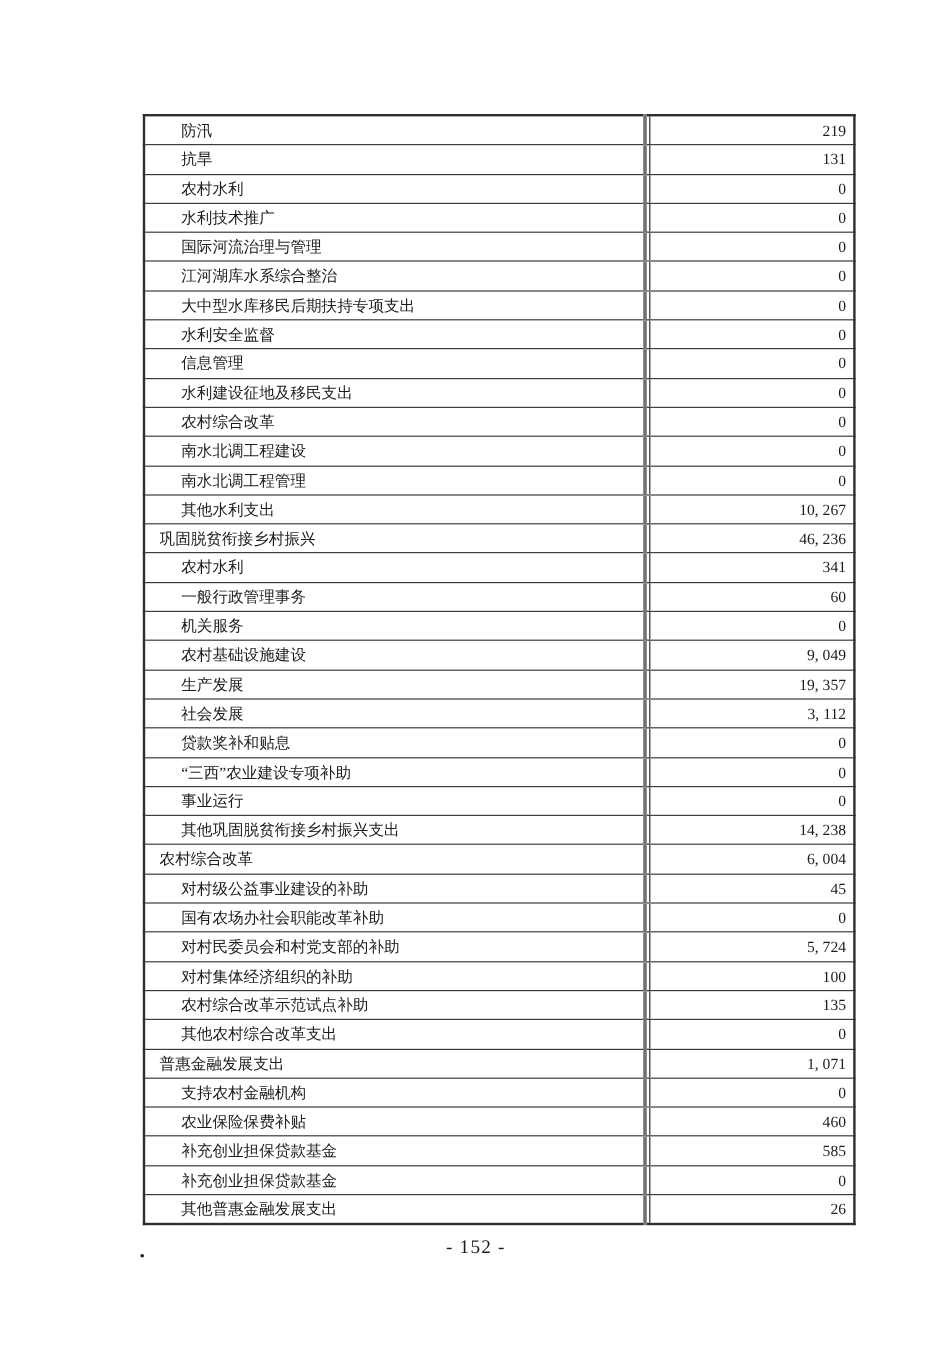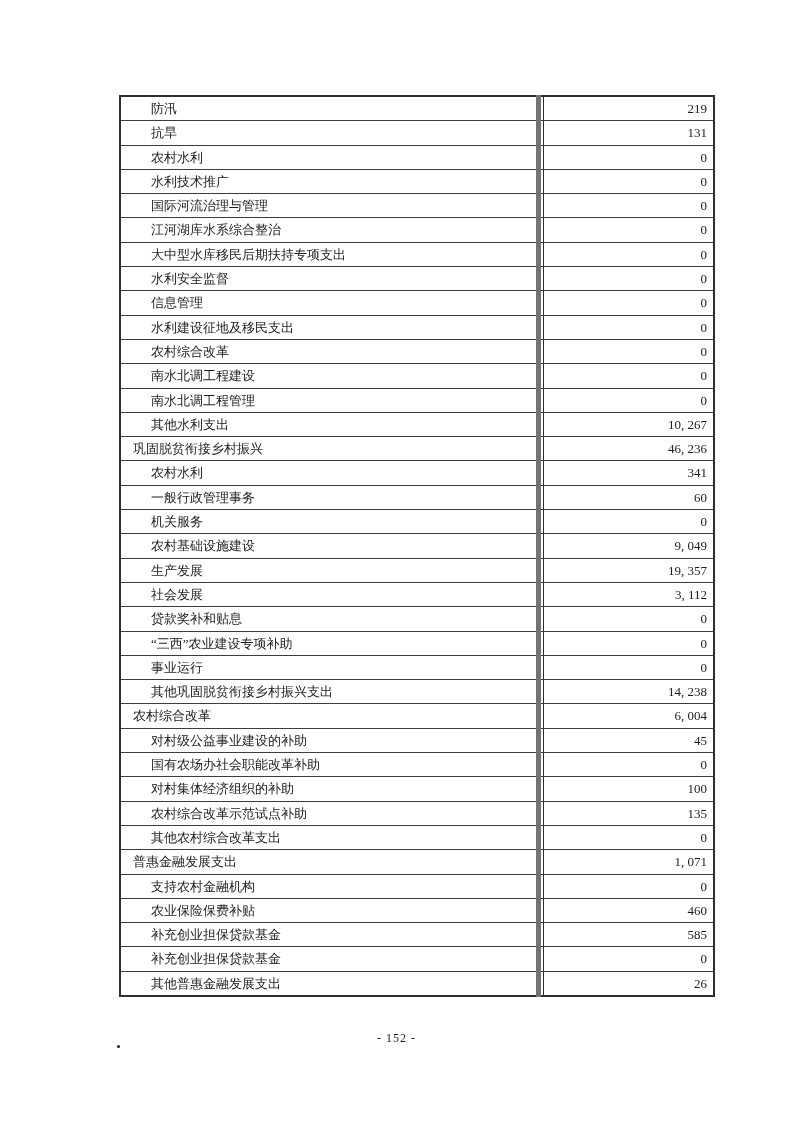--- a/index.html
+++ b/index.html
@@ -37,31 +37,31 @@
   }
   .budget-table td.name-cell {
     width: 385px;
   }
   .budget-table td.name-cell.level-1 { padding-left: 12px; }
   .budget-table td.name-cell.level-2 { padding-left: 30px; }
   .budget-table td.value-cell {
     width: 166px;
     text-align: right;
     padding-right: 6px;
-    border-left: 5px solid #737373;
+    border-left: 3px solid #737373;
     
     box-shadow: inset 2px 0 0 #ffffff, inset 3px 0 0 #2f2f2f;
   }
   .page-footer {
     position: absolute;
     left: 0;
     top: 1031px;
     width: 100%;
     text-align: center;
-    font-size: 12px;
+    font-size: 16px;
     letter-spacing: 1px;
     color: #1c1c1c;
   }
   .stray-dot {
     position: absolute;
     left: 117px;
     top: 1045px;
     width: 3px;
     height: 3px;
     background: #1c1c1c;
@@ -179,20 +179,24 @@
       </tr>
       <tr>
         <td class="name-cell level-2">对村级公益事业建设的补助</td>
         <td class="value-cell">45</td>
       </tr>
       <tr>
         <td class="name-cell level-2">国有农场办社会职能改革补助</td>
         <td class="value-cell">0</td>
       </tr>
       <tr>
+        <td class="name-cell level-2">对村民委员会和村党支部的补助</td>
+        <td class="value-cell">5, 724</td>
+      </tr>
+      <tr>
         <td class="name-cell level-2">对村集体经济组织的补助</td>
         <td class="value-cell">100</td>
       </tr>
       <tr>
         <td class="name-cell level-2">农村综合改革示范试点补助</td>
         <td class="value-cell">135</td>
       </tr>
       <tr>
         <td class="name-cell level-2">其他农村综合改革支出</td>
         <td class="value-cell">0</td>

